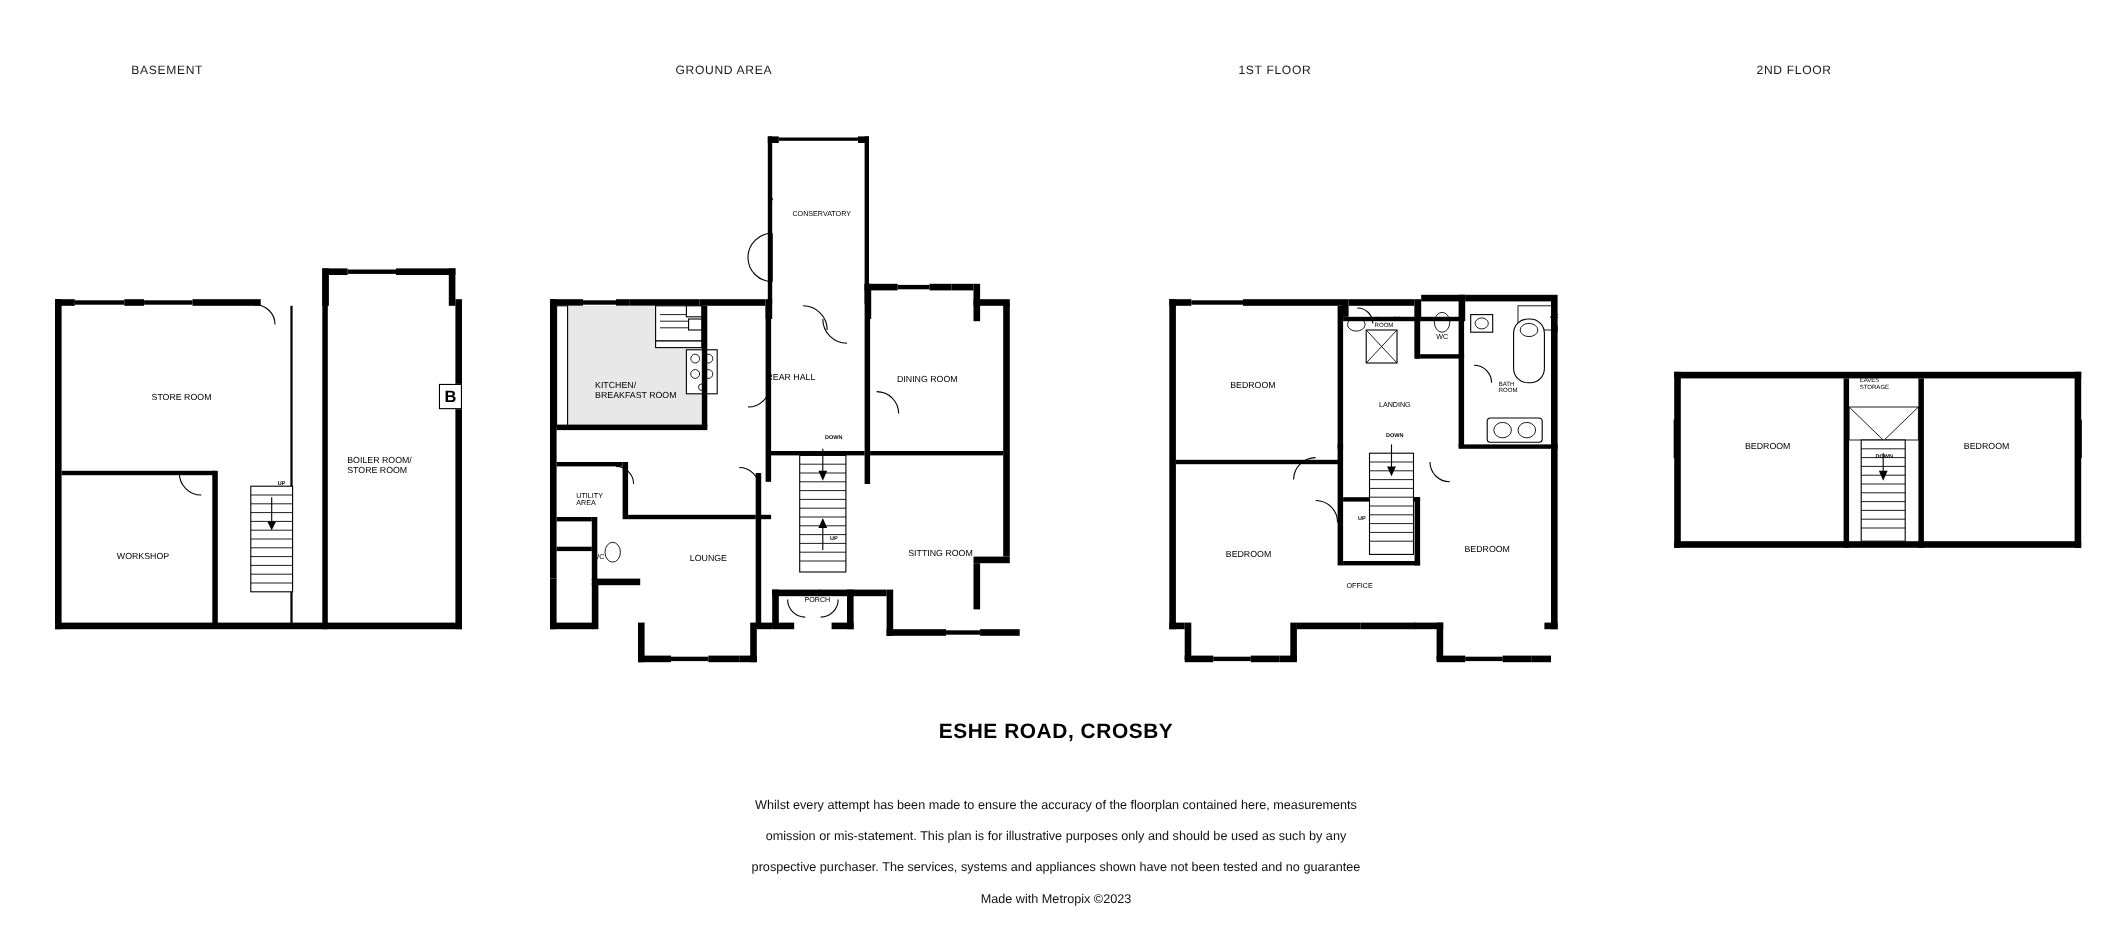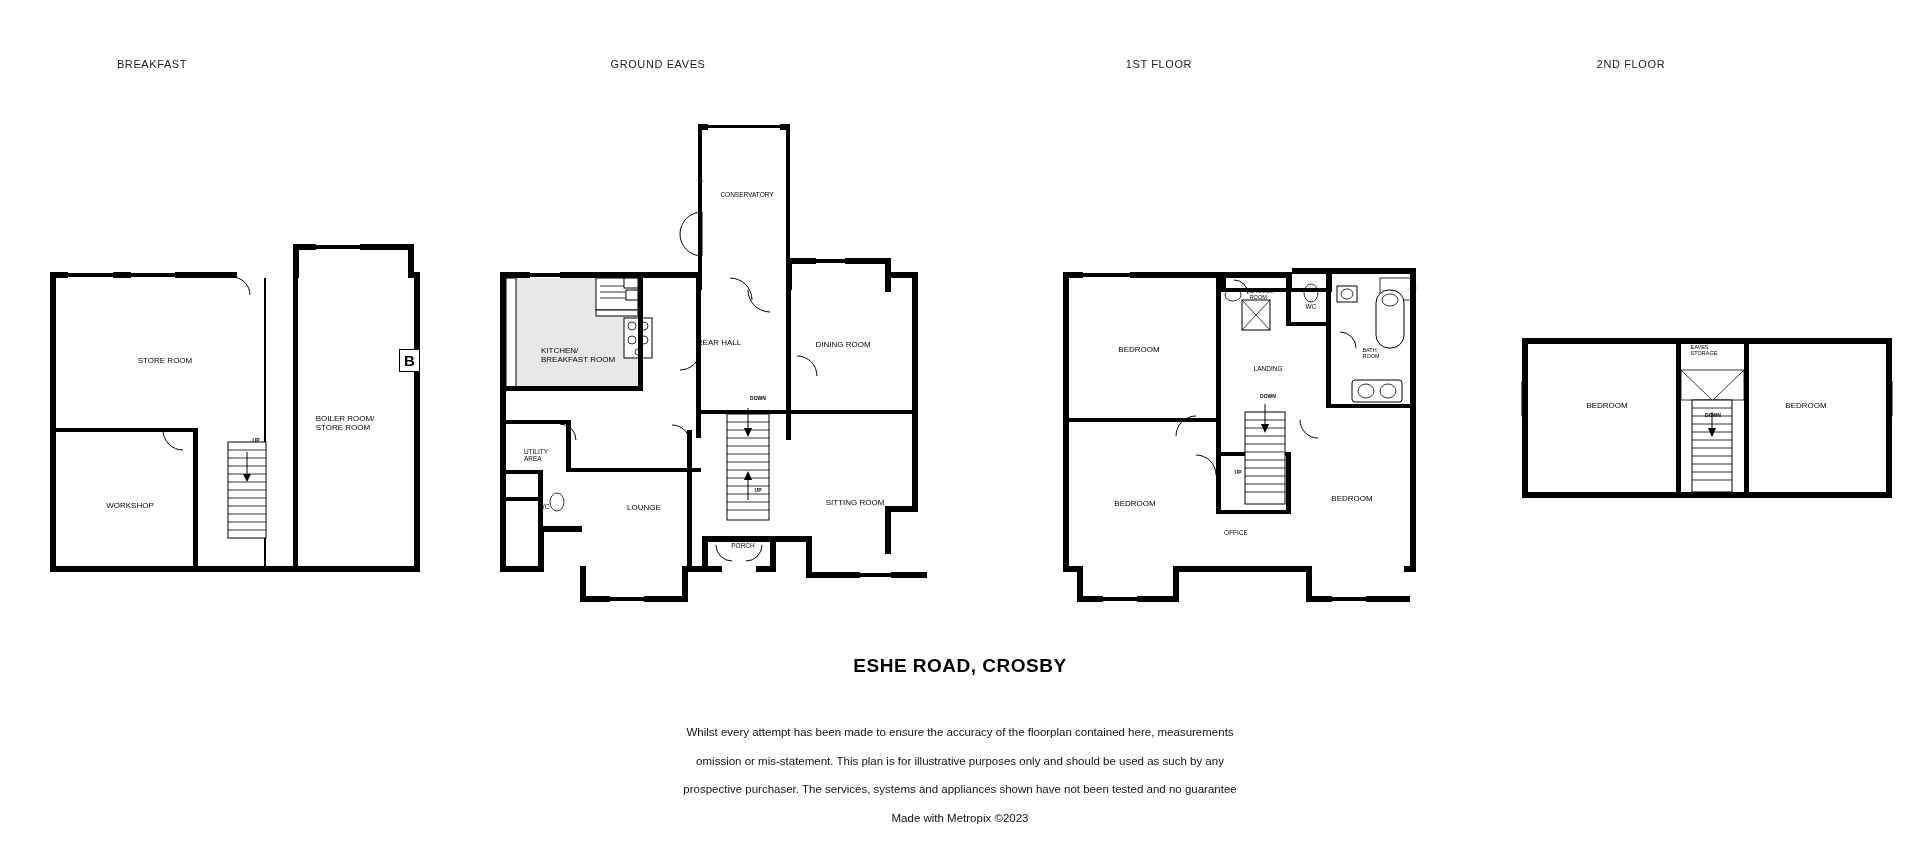--- a/index.html
+++ b/index.html
@@ -95,22 +95,22 @@
   .thin { stroke: #000; stroke-width: 1; fill: none; }
   .thinner { stroke: #000; stroke-width: 0.8; fill: none; }
   .fill-light { fill: #e8e8e8; stroke: none; }
   .fixture { stroke: #000; stroke-width: 1; fill: #fff; }
 </style>
 </head>
 <body>
 
 <div class="plan-canvas">
 
-  <div class="floor-title" style="left:152px; top:58px;">BREAKFAST</div>
-  <div class="floor-title" style="left:658px; top:58px;">GROUND EAVES</div>
+  <div class="floor-title" style="left:152px; top:58px;">BASEMENT</div>
+  <div class="floor-title" style="left:658px; top:58px;">GROUND AREA</div>
   <div class="floor-title" style="left:1159px; top:58px;">1ST FLOOR</div>
   <div class="floor-title" style="left:1631px; top:58px;">2ND FLOOR</div>
 
   <svg width="1920" height="843" viewBox="0 0 1920 843">
 
     <g>
 
       <rect class="wall" x="50" y="272" width="18" height="6"></rect>
       <rect class="wall" x="113" y="272" width="18" height="6"></rect>
       <rect class="wall" x="175" y="272" width="62" height="6"></rect>

